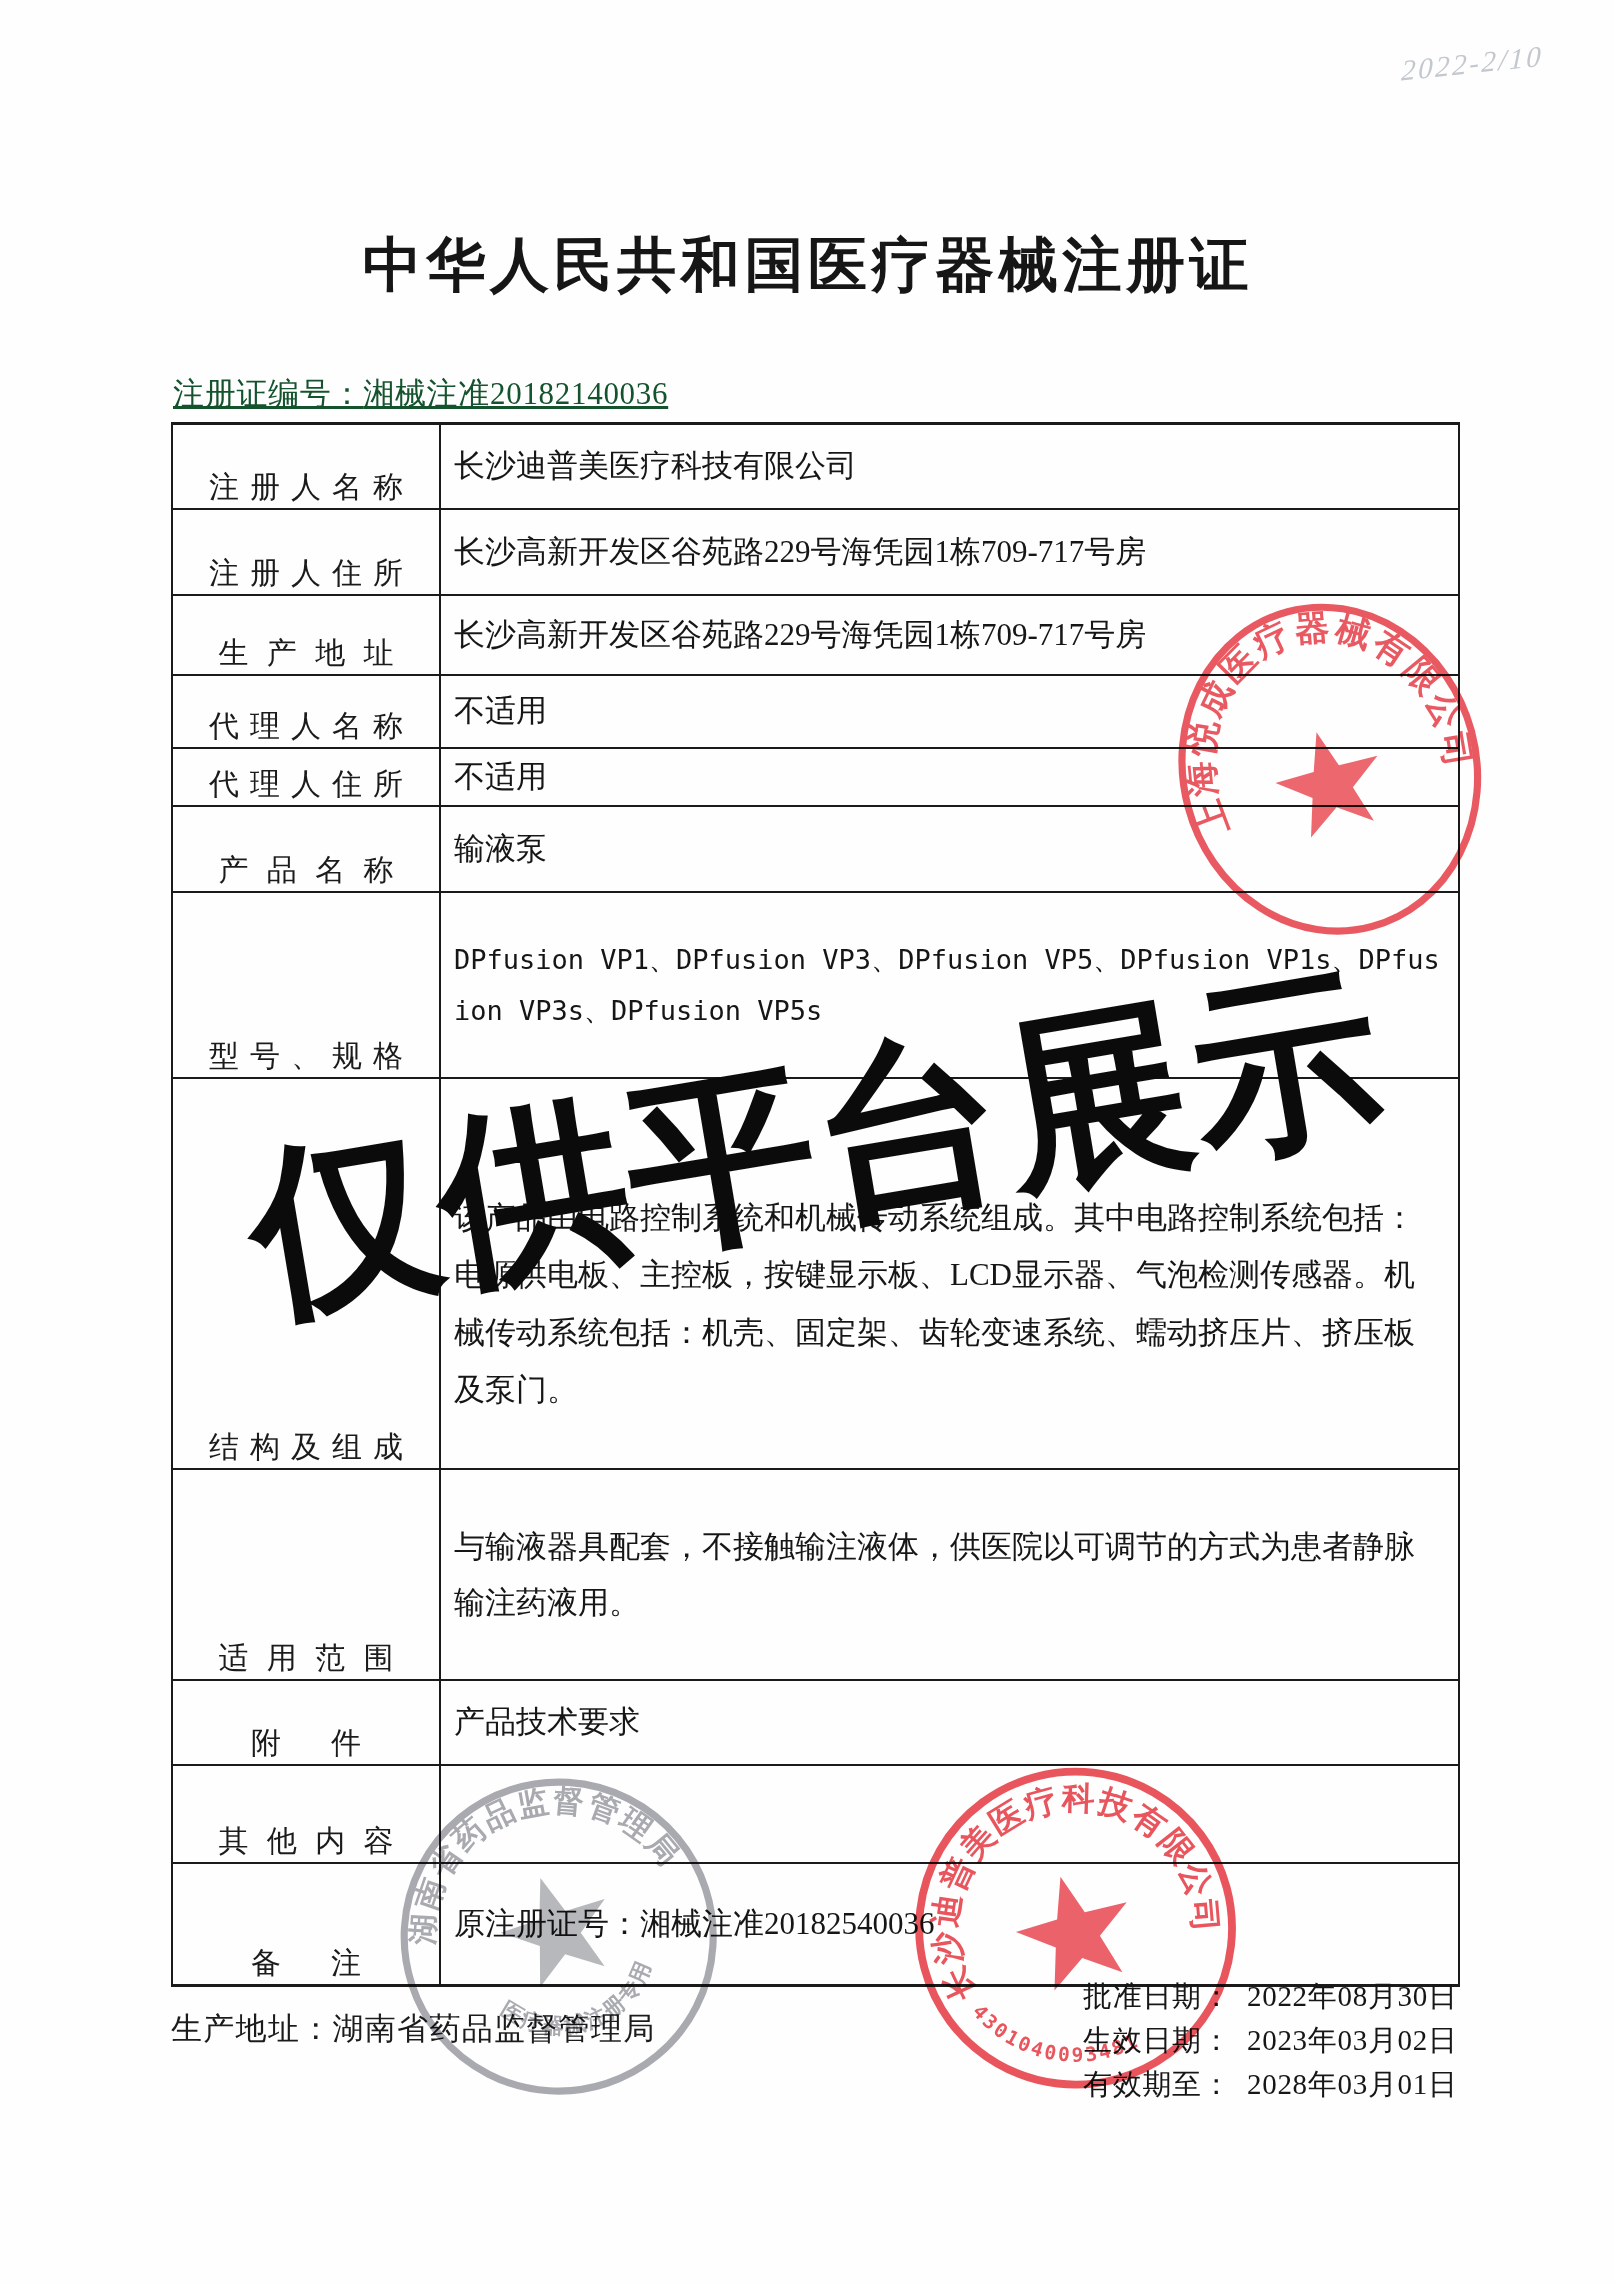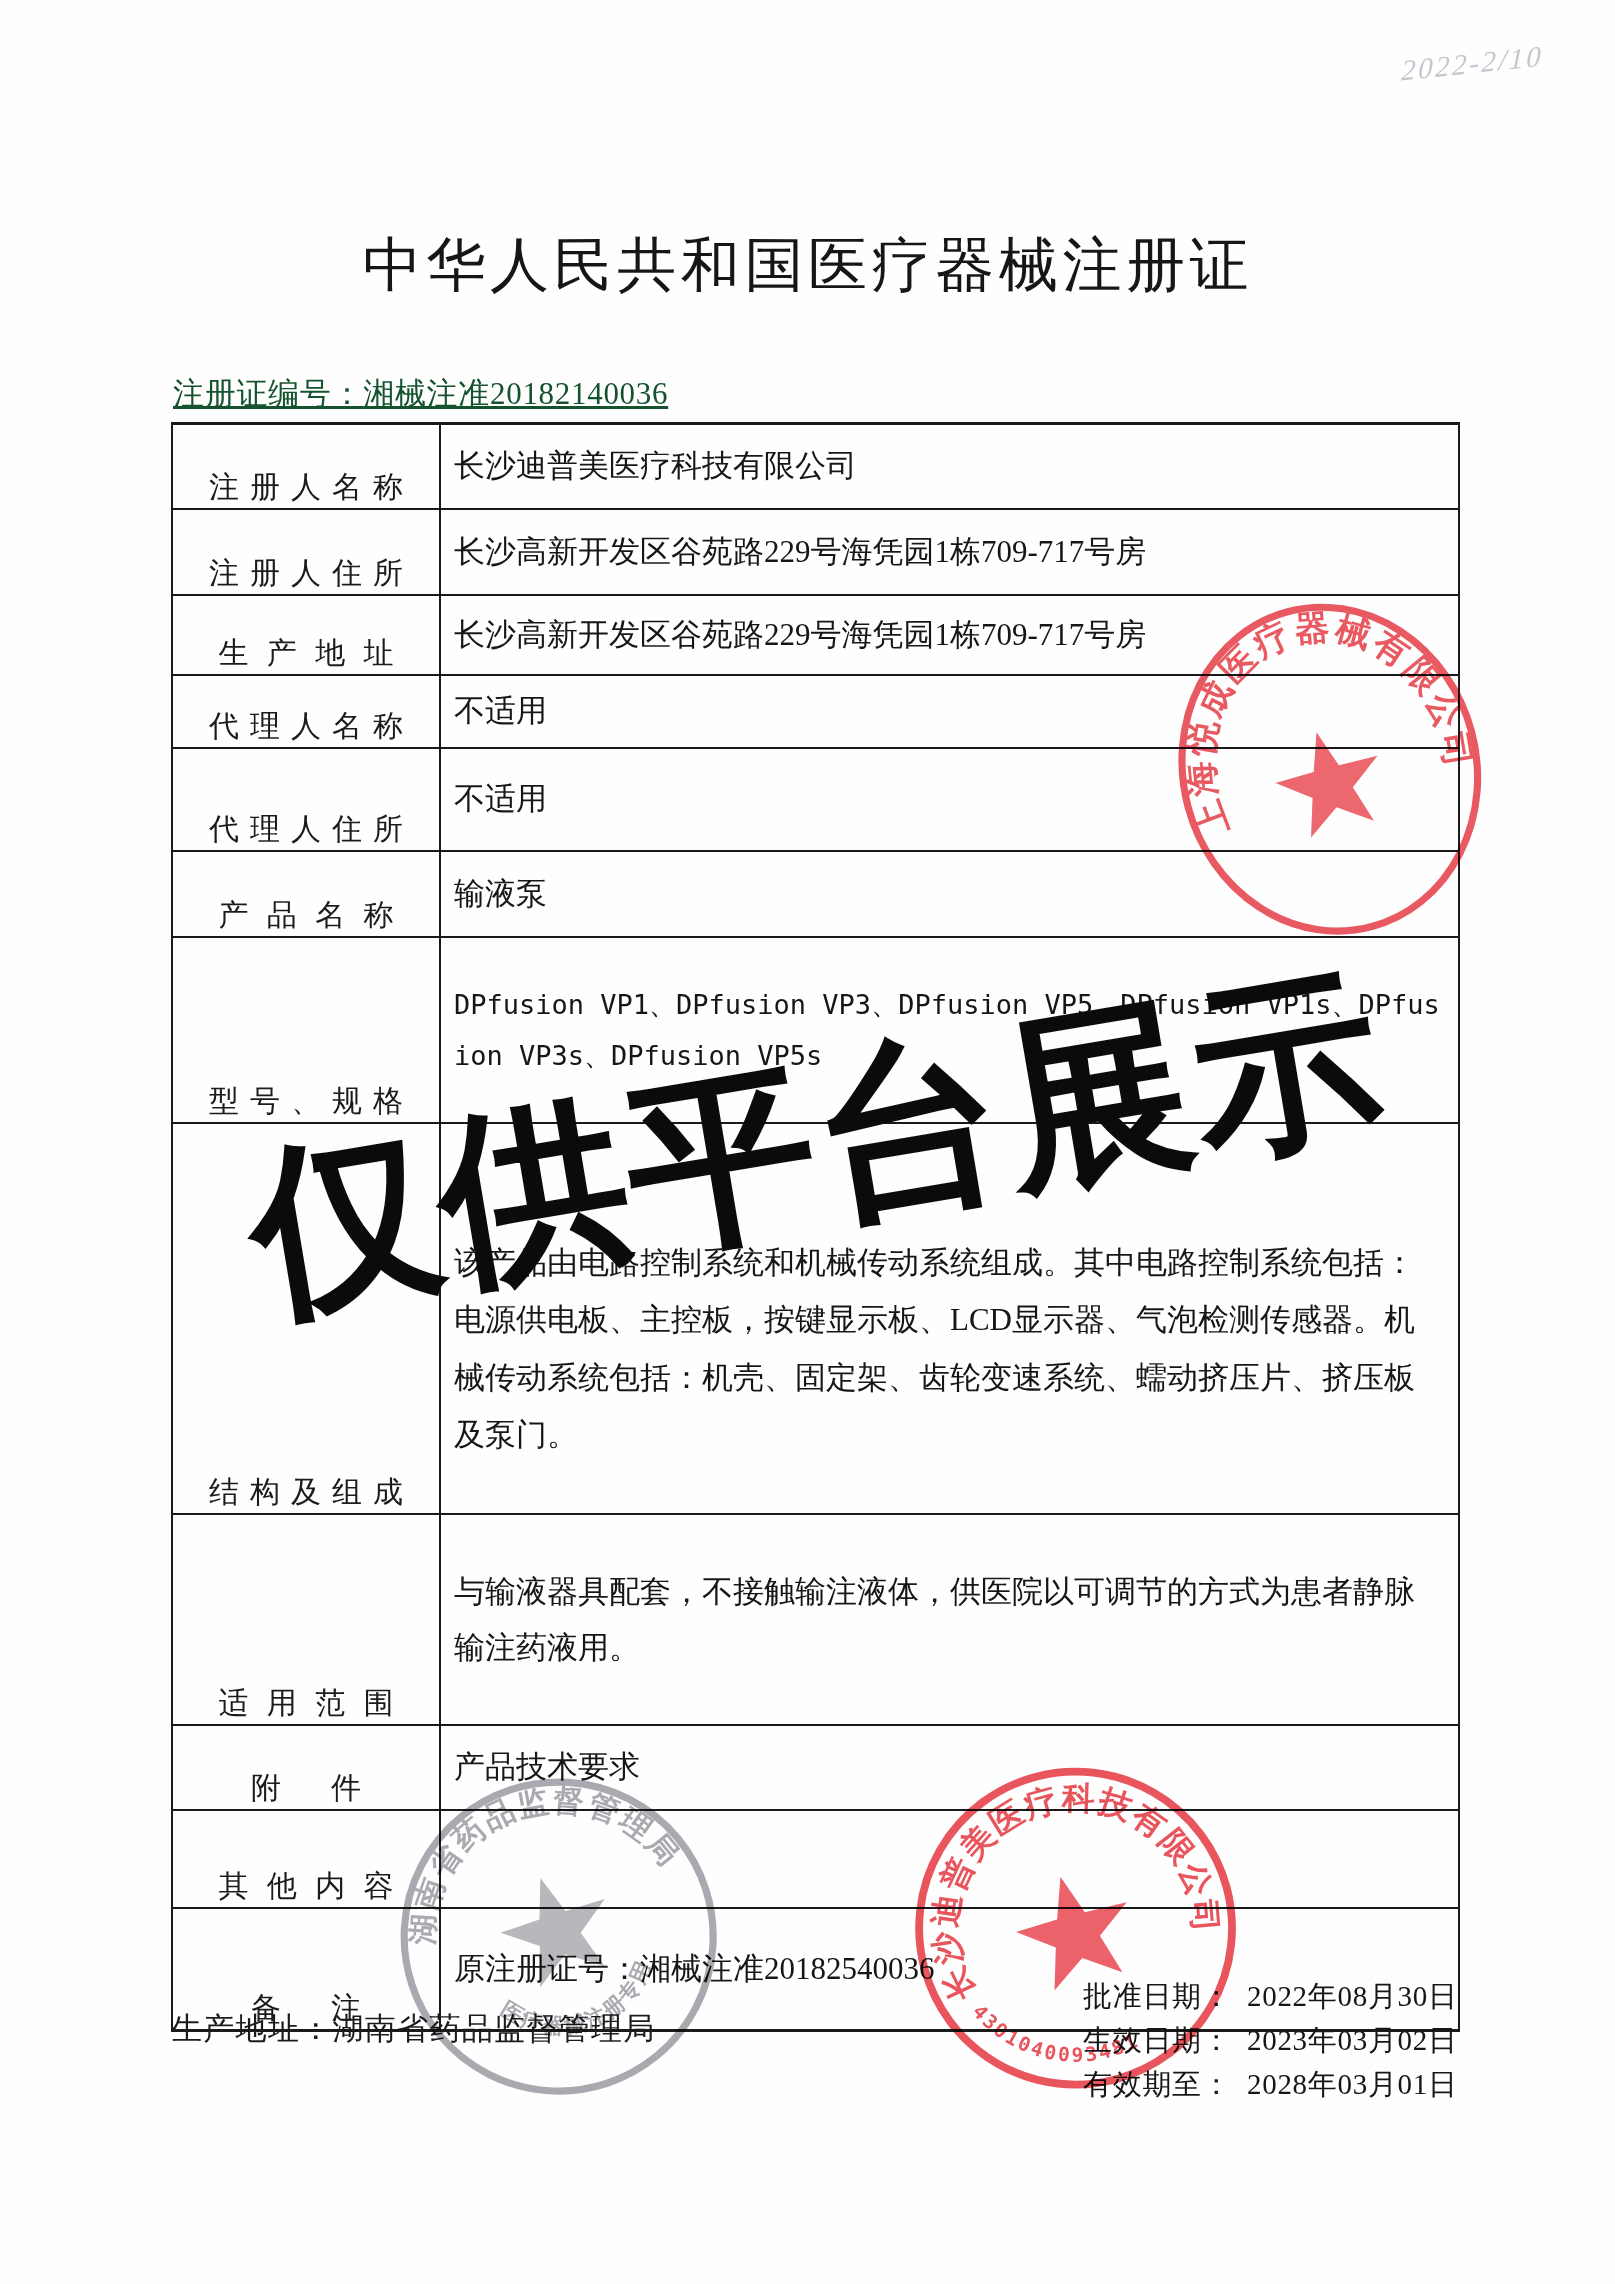--- a/index.html
+++ b/index.html
@@ -15,21 +15,21 @@
   .hand-note{
     position:absolute;top:47px;right:72px;
     font-size:29px;color:#c3c7ce;
     transform:rotate(-6deg) skewX(-8deg);
     font-style:italic;letter-spacing:2.6px;
   }
   
   .doc-title{
     position:absolute;top:226px;left:0;width:100%;
     text-align:center;
-    font-size:59px;font-weight:400;letter-spacing:4.6px;
+    font-size:59px;font-weight:700;letter-spacing:4.6px;
     color:#161616;
   }
   
   .cert-line{
     position:absolute;top:373px;left:173px;
     font-size:31px;letter-spacing:0.7px;color:#14532d;text-decoration:underline;
   }
   
   .cert-table{
     position:absolute;left:171px;top:422px;width:1289px;
@@ -115,21 +115,21 @@
           <span class="lw4">生产地址</span>
         </div>
       <div class="cell-value">长沙高新开发区谷苑路229号海凭园1栋709-717号房</div>
     </div>
     <div class="t-row" style="height:73px">
       <div class="cell-label">
           <span class="lw5">代理人名称</span>
         </div>
       <div class="cell-value">不适用</div>
     </div>
-    <div class="t-row" style="height:103px">
+    <div class="t-row" style="height:58px">
       <div class="cell-label">
           <span class="lw5">代理人住所</span>
         </div>
       <div class="cell-value">不适用</div>
     </div>
     <div class="t-row" style="height:86px">
       <div class="cell-label">
           <span class="lw4">产品名称</span>
         </div>
       <div class="cell-value">输液泵</div>

